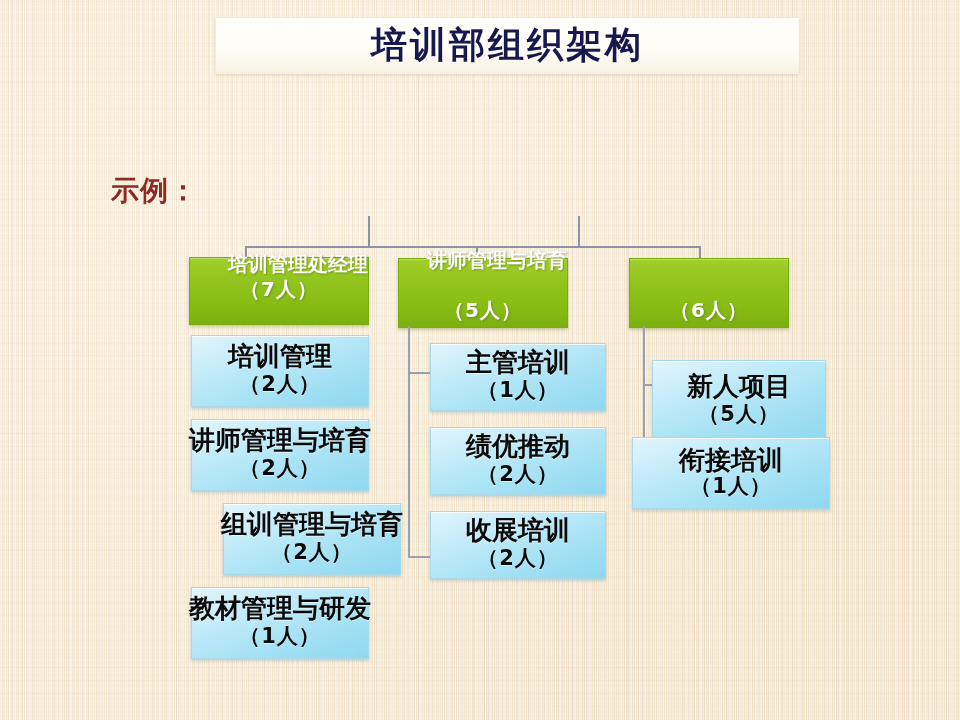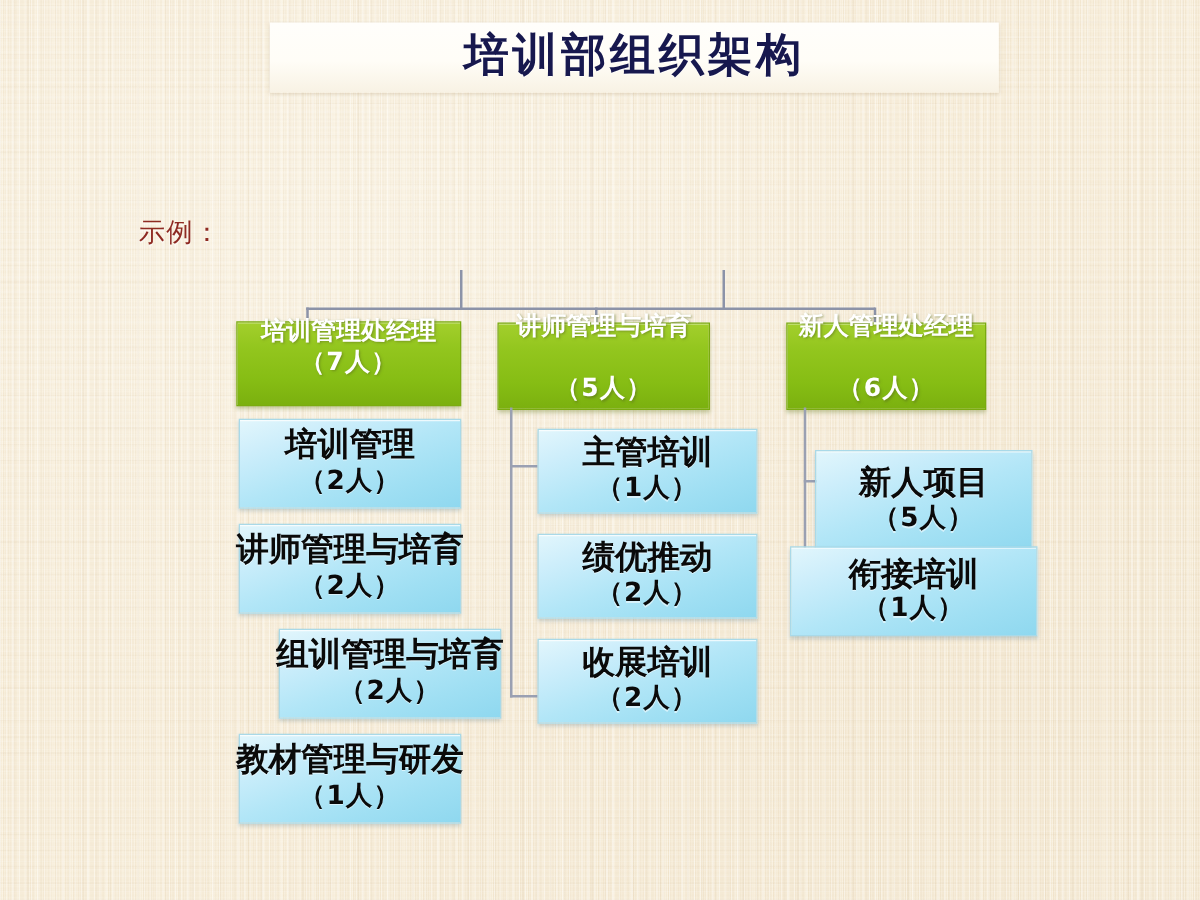--- a/index.html
+++ b/index.html
@@ -52,42 +52,42 @@
   #title-text{
     font-size:36px;font-weight:bold;color:#17184e;
     letter-spacing:3px;line-height:1;
     text-shadow:0 1px 0 rgba(255,255,255,0.8);
     transform:translateY(-1px);
   }
 
   
   #example-label{
     position:absolute;left:111px;top:172px;
-    font-size:21px;font-weight:normal;color:#8e2a22;
+    font-size:28px;font-weight:bold;color:#8e2a22;
     letter-spacing:1px;
     text-shadow:0 1px 1px rgba(255,255,255,0.6);
   }
 
   
   .conn{position:absolute;background:#8c93a8;}
   .conn-v{width:2px;}
   .conn-h{height:2px;}
   .conn-light{background:#9aa0b2;}
 
   
   .green-box{
     position:absolute;
     background:linear-gradient(180deg,#a3cf2c 0%,#93c61e 30%,#86bd14 70%,#7bb00f 100%);
     border:1px solid #7aab10;
     box-shadow:0 2px 3px rgba(110,130,40,0.35), inset 0 1px 0 rgba(255,255,255,0.30);
   }
   .green-box .gtitle{
     position:absolute;left:0;right:0;
     color:#ffffff;font-size:20px;font-weight:bold;line-height:25px;
-    text-align:center;letter-spacing:0px;
+    text-align:right;letter-spacing:0px;
     text-shadow:1px 1px 2px rgba(90,110,30,0.55);
     pointer-events:none;
   }
   .green-box .gcount{
     position:absolute;left:0;right:0;
     color:#ffffff;font-size:20px;font-weight:bold;
     text-align:center;letter-spacing:1px;
     text-shadow:1px 1px 2px rgba(90,110,30,0.55);
   }
 
@@ -169,21 +169,20 @@
   <div class="blue-box" style="left:430px;top:427px;width:174px;height:66px;">
     <div class="btitle">绩优推动</div>
     <div class="bcount">（2人）</div>
   </div>
   <div class="blue-box" style="left:430px;top:511px;width:174px;height:66px;">
     <div class="btitle">收展培训</div>
     <div class="bcount">（2人）</div>
   </div>
 
   <div class="green-box" style="left:629px;top:258px;width:158px;height:68px;">
-    <div class="gtitle" style="top:-11px;">新人管理处经理</div>
     <div class="gcount" style="top:38px;">（6人）</div>
   </div>
 
   <div class="conn conn-v conn-light" style="left:643px;top:326px;height:112px;"></div>
   <div class="conn conn-h conn-light" style="left:643px;top:384px;width:12px;"></div>
 
   <div class="blue-box" style="left:652px;top:360px;width:172px;height:80px;">
     <div class="btitle">新人项目</div>
     <div class="bcount">（5人）</div>
   </div>

